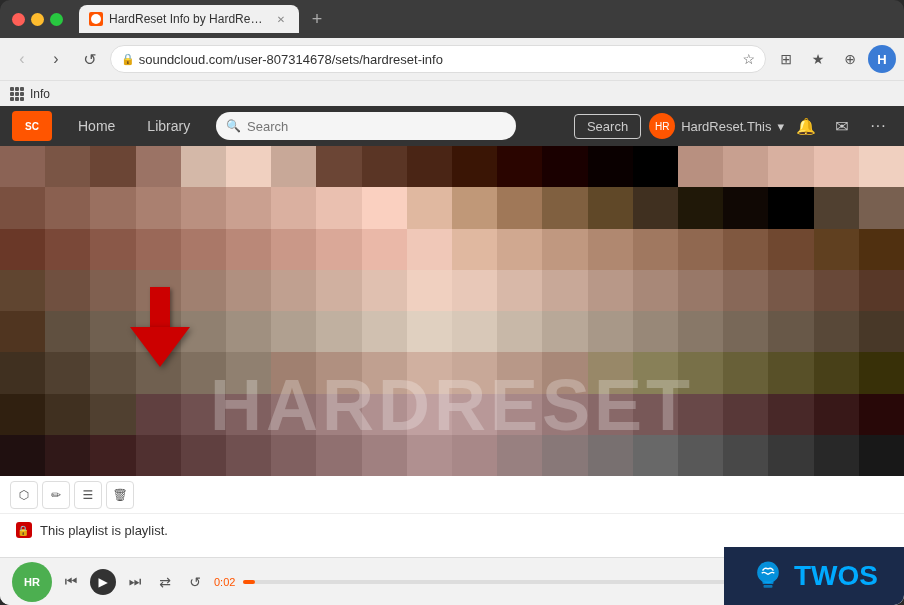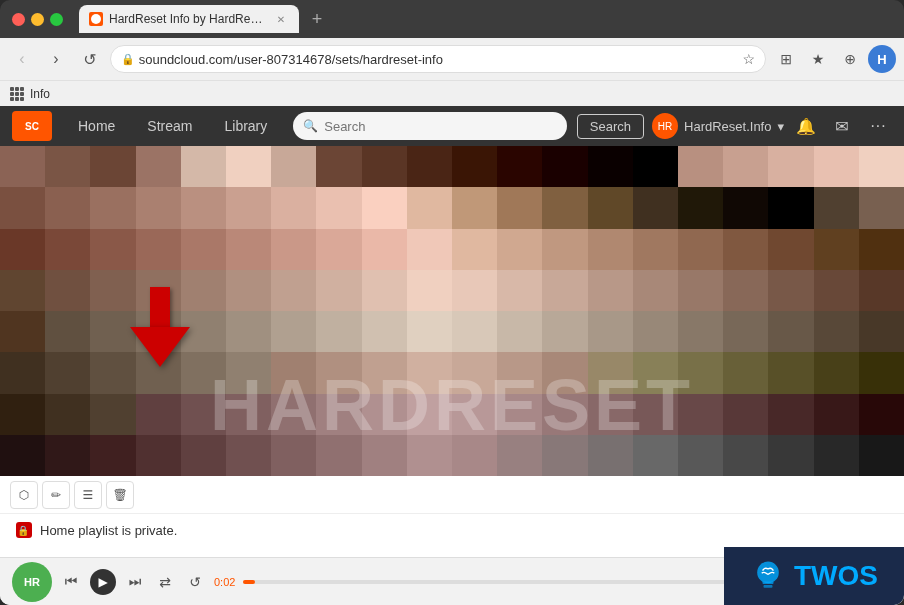--- a/index.html
+++ b/index.html
@@ -157,33 +157,32 @@
     <span class="apps-label">Info</span>
   </div>
 
   <div class="page-content">
 
     <div class="sc-nav">
       <div class="sc-logo">
         <div class="sc-logo-inner">SC</div>
       </div>
       <a class="sc-nav-item">Home</a>
-      <a class="sc-nav-item">Stream</a>
       <a class="sc-nav-item">Library</a>
       <div class="sc-search">
         <span class="sc-search-icon">🔍</span>
         <input type="text" placeholder="Search" style="">
       </div>
       <div class="sc-right">
         <button class="sc-upload-btn">Search</button>
         <div class="sc-user-btn">
           <div class="sc-user-avatar">
             <span style="font-size:10px;color:white;">HR</span>
           </div>
-          <span>HardReset.Info</span>
+          <span>HardReset.This</span>
           <span>▾</span>
         </div>
         <div class="sc-icon-btn">🔔</div>
         <div class="sc-icon-btn">✉</div>
         <div class="sc-icon-btn">···</div>
       </div>
     </div>
 
     <div class="hero-area" id="hero">
         <div style="position: absolute; top: 0px; left: 0px; width: 100%; height: 100%; display: grid; grid-template-columns: repeat(20, 1fr); grid-template-rows: repeat(8, 1fr);">
@@ -373,21 +372,21 @@
       </div>
       <div class="toolbar-btn">
         <span style="font-size:12px;">🗑</span>
       </div>
     </div>
 
     <div class="private-notice">
       <div class="private-icon">
         <span>🔒</span>
       </div>
-      <span class="private-text">Home playlist is private.</span>
+      <span class="private-text">This playlist is playlist.</span>
     </div>
 
     <div class="player-bar">
       <div class="player-art">
         <span style="color:white;font-weight:bold;font-size:11px;">HR</span>
       </div>
       <div class="player-controls">
         <div class="player-btn">⏮</div>
         <div class="play-btn">▶</div>
         <div class="player-btn">⏭</div>

